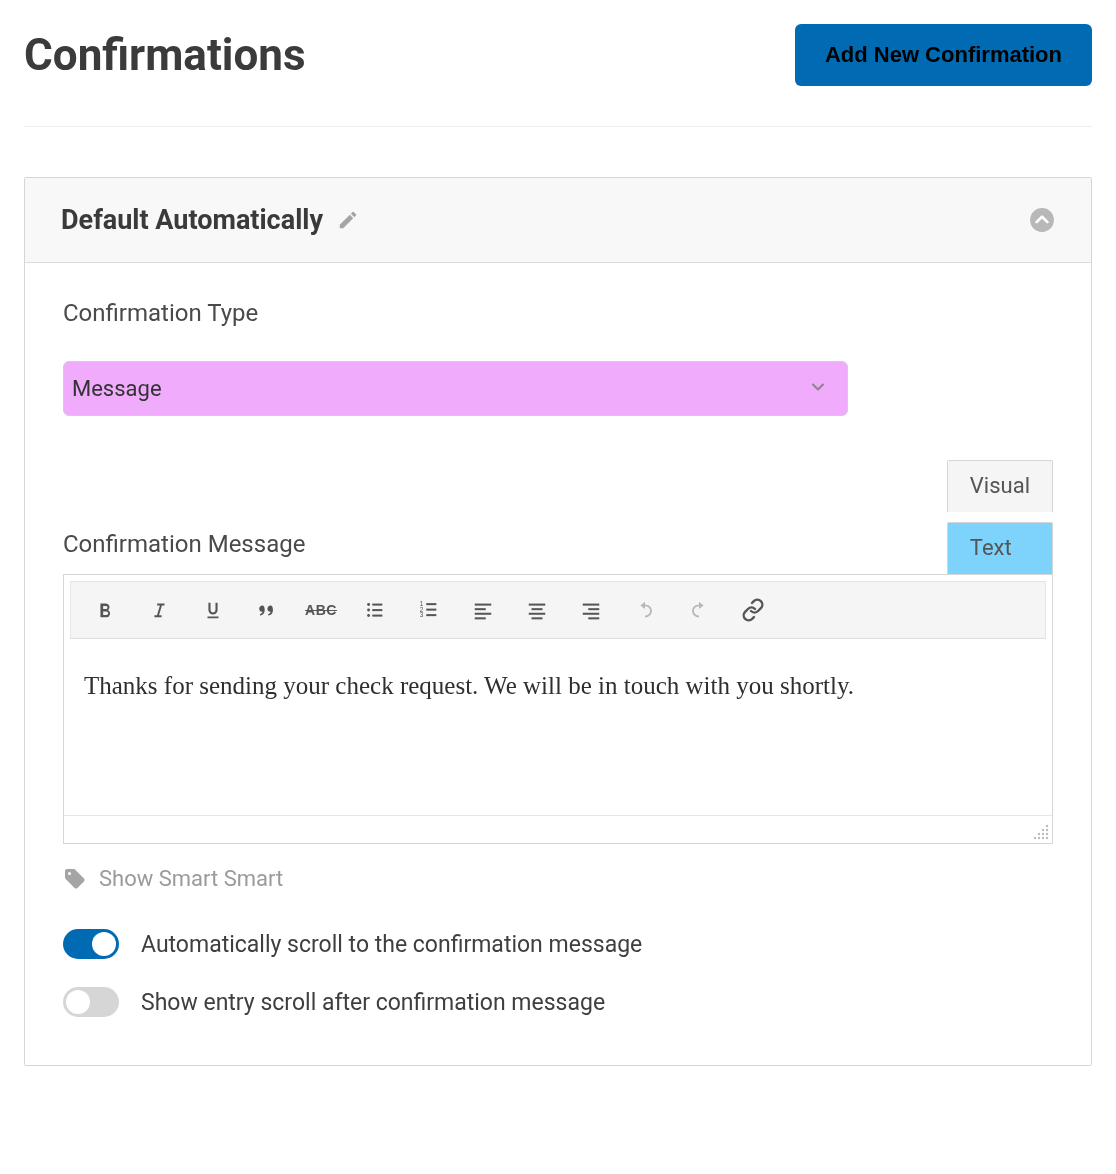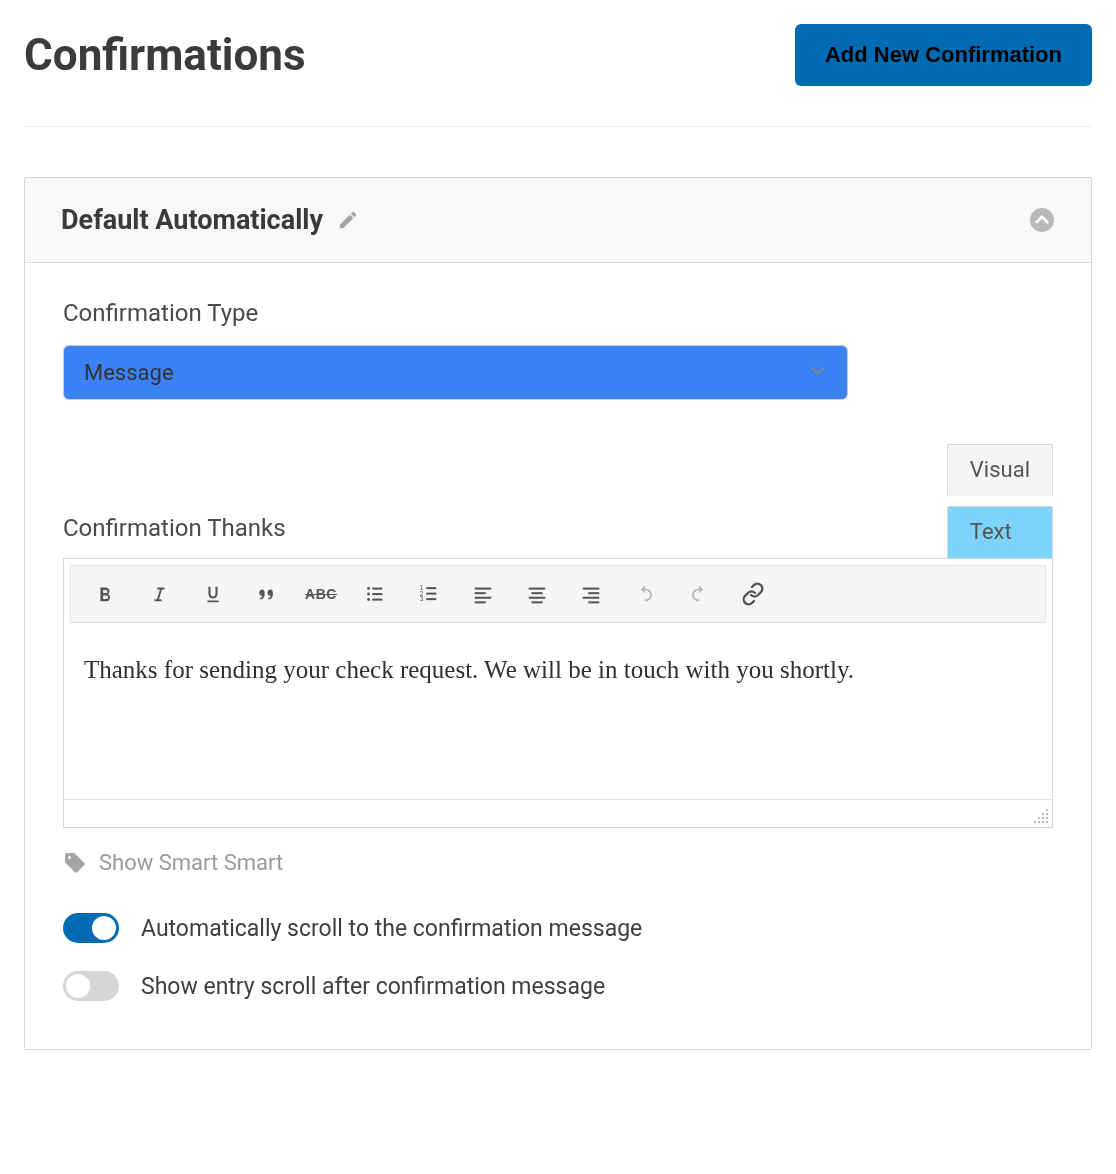--- a/index.html
+++ b/index.html
@@ -61,35 +61,35 @@
     display: inline-flex;
     color: #a5a5a5;
   }
   .panel-body {
     padding: 36px 38px 40px 38px;
     background: #fff;
   }
   .field-label {
     font-size: 24px;
     color: #4a4a4a;
-    margin-bottom: 18px;
+    margin-bottom: 34px;
     display: block;
   }
   .select-wrap {
     position: relative;
     margin-bottom: 44px;
   }
   .select {
     width: 785px;
     max-width: 100%;
     border: 1px solid #cfcfcf;
     border-radius: 6px;
-    padding: 14px 20px;
+    padding: 14px 8px;
     font-size: 22px;
-    background: #3b82f6;
+    background: #f0abfc;
     appearance: none;
     cursor: pointer;
     color: #333;
   }
   .select-chevron {
     position: absolute;
     top: 50%;
     left: 745px;
     transform: translateY(-50%);
     pointer-events: none;
@@ -238,21 +238,21 @@
     <div class="select-wrap">
       <div class="select">Message</div>
       <span class="select-chevron">
         <svg width="20" height="20" viewBox="0 0 24 24" fill="none" stroke="currentColor" stroke-width="2.5" stroke-linecap="round" stroke-linejoin="round">
             <polyline points="6 9 12 15 18 9"></polyline>
           </svg>
       </span>
     </div>
 
     <div class="msg-header-row">
-      <label class="field-label" style="margin-bottom:16px">Confirmation Thanks</label>
+      <label class="field-label" style="margin-bottom:16px">Confirmation Message</label>
       <div class="tabs">
         <div class="tab active">Visual</div>
         <div class="tab">Text</div>
       </div>
     </div>
 
     <div class="editor">
       <div class="toolbar">
         <button class="tbtn" title="Bold">
           <svg width="22" height="22" viewBox="0 0 24 24" fill="currentColor">

